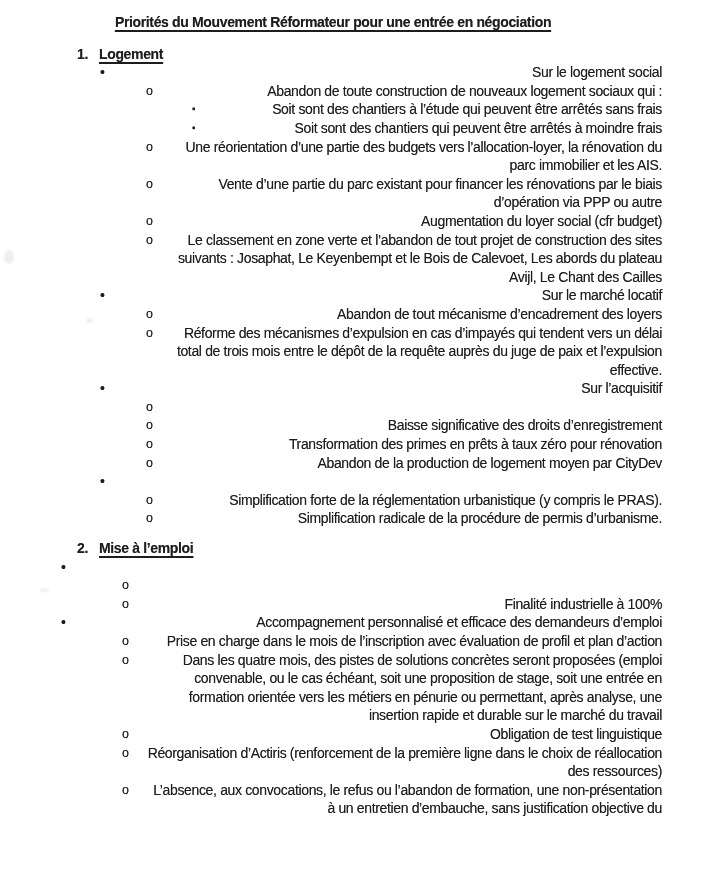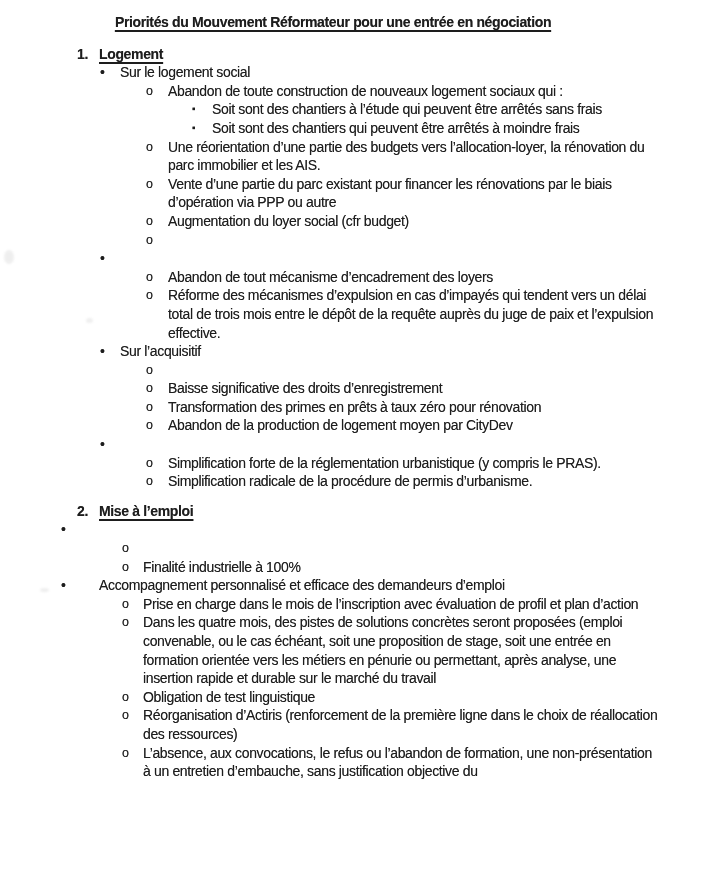--- a/index.html
+++ b/index.html
@@ -26,21 +26,21 @@
   .sec + .sec{margin-top:11px;}
   .hrow{display:flex;padding-left:77px;font-weight:bold;}
   .hrow .num{flex:0 0 22px;}
   .hrow .htext{
     text-decoration:underline;
     text-decoration-thickness:1.5px;
     text-underline-offset:2.5px;
   }
   .row{display:flex;padding-right:56px;align-items:flex-start;}
   .mk{flex:0 0 auto;line-height:18.6px;}
-  .tx{flex:1 1 auto;}
+  .tx{flex:1 1 auto;text-align:right;}
   
   .s1 .row.l1{padding-left:100px;} .s1 .row.l1 .mk{width:20px;}
   .s1 .row.l2{padding-left:146px;} .s1 .row.l2 .mk{width:22px;}
   .s1 .row.l3{padding-left:192px;} .s1 .row.l3 .mk{width:20px;}
   
   .s2 .row.l1{padding-left:61px;}  .s2 .row.l1 .mk{width:38px;}
   .s2 .row.l2{padding-left:122px;} .s2 .row.l2 .mk{width:21px;}
   .mk-circle{font-size:12.5px;}
   .mk-square{font-size:10px;}
   .artifact{position:absolute;background:#8f8f8f;opacity:.14;border-radius:50%;filter:blur(1px);}
@@ -89,23 +89,25 @@
         <div class="row l2">
           <span class="mk mk-circle">o</span>
           <span class="tx">Vente d’une partie du parc existant pour financer les rénovations par le biais d’opération via PPP ou autre</span>
         </div>
         <div class="row l2">
           <span class="mk mk-circle">o</span>
           <span class="tx">Augmentation du loyer social (cfr budget)</span>
         </div>
         <div class="row l2">
           <span class="mk mk-circle">o</span>
+          <span class="tx">Le classement en zone verte et l’abandon de tout projet de construction des sites suivants : Josaphat, Le Keyenbempt et le Bois de Calevoet, Les abords du plateau Avijl, Le Chant des Cailles</span>
         </div>
         <div class="row l1">
           <span class="mk mk-disc">•</span>
+          <span class="tx">Sur le marché locatif</span>
         </div>
         <div class="row l2">
           <span class="mk mk-circle">o</span>
           <span class="tx">Abandon de tout mécanisme d’encadrement des loyers</span>
         </div>
         <div class="row l2">
           <span class="mk mk-circle">o</span>
           <span class="tx">Réforme des mécanismes d’expulsion en cas d’impayés qui tendent vers un délai total de trois mois entre le dépôt de la requête auprès du juge de paix et l’expulsion effective.</span>
         </div>
         <div class="row l1">

